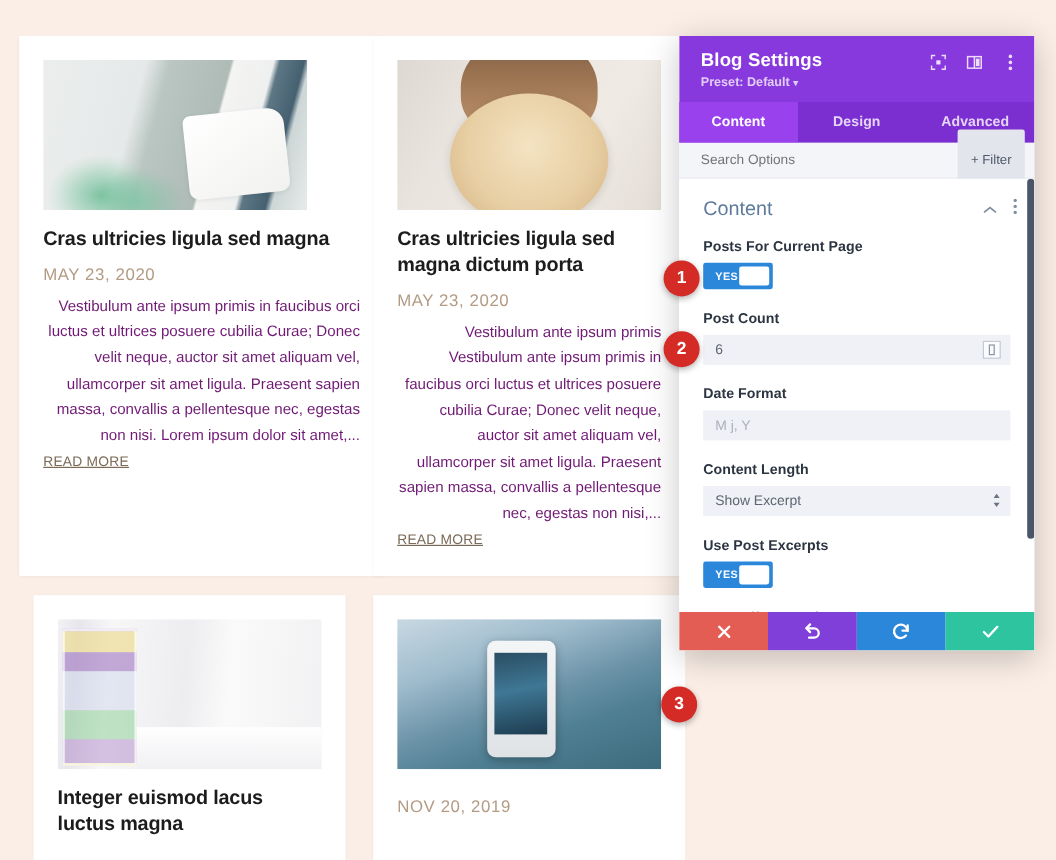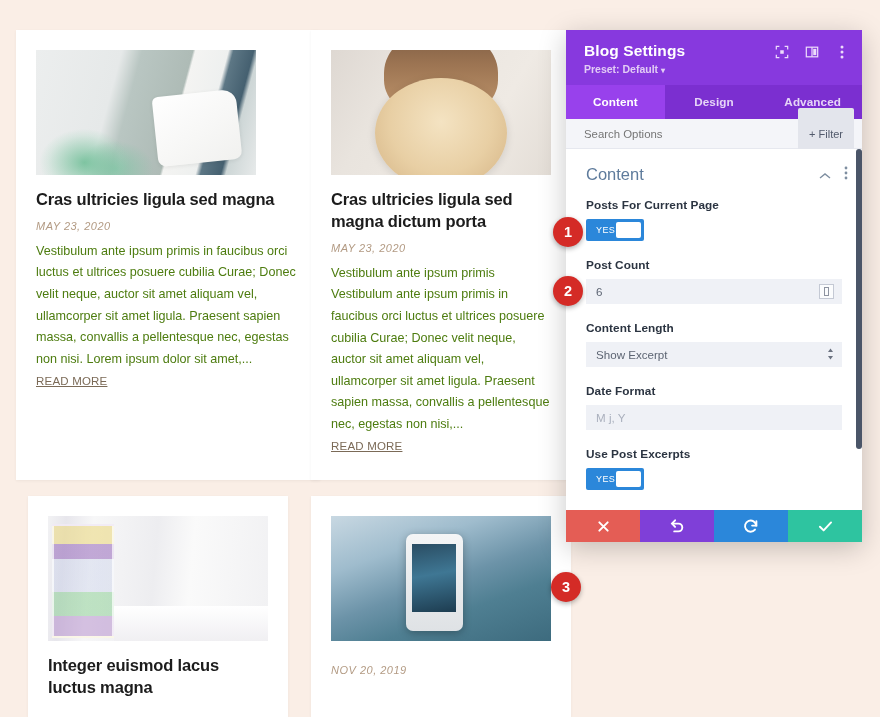--- a/index.html
+++ b/index.html
@@ -20,25 +20,25 @@
     background: #ffffff;
     box-shadow: 0 1px 3px rgba(0,0,0,0.05);
   }
   .card-img { width: 100%; height: 125px; position: relative; overflow: hidden; }
   .card-body { padding: 14px 20px 22px 20px; }
   .card-title {
     font-size: 16.5px; font-weight: 700; color: #1c1c1c;
     line-height: 1.32; letter-spacing: -0.15px;
   }
   .card-date {
-    margin-top: 9px; font-size: 11px; color: #b39b84;
-    letter-spacing: 0.5px; text-transform: uppercase; font-style: italic;
+    margin-top: 9px; font-size: 14px; color: #b39b84;
+    letter-spacing: 0.5px; text-transform: uppercase;
   }
   .card-excerpt {
-    margin-top: 9px; font-size: 12.6px; color: #4d7c0f; line-height: 1.72;
+    margin-top: 9px; font-size: 12.6px; color: #701a75; line-height: 1.72; text-align: right;
   }
   .read-more {
     display: inline-block; margin-top: 4px;
     font-size: 11.5px; color: #7b6a57;
     text-decoration: underline; letter-spacing: 0.2px;
   }
 
   
   .photo { position: absolute; inset: 0; }
   .photo-sofa {
@@ -181,21 +181,21 @@
     display:flex; align-items:center; justify-content:center;
   }
   .unit-badge .inner { width:5px; height:9px; border:1px solid #8d93a0; }
   .select-arrows { color:#6b7280; font-size: 9px; line-height: 1; text-align:center; }
 
   .toggle {
     width: 58px; height: 22px; background: #2B87DA; border-radius: 2px;
     display: flex; align-items: center; padding: 2px; position: relative;
   }
   .toggle .yes {
-    color: #ffffff; font-size: 9px; font-weight: 400; letter-spacing: .4px;
+    color: #ffffff; font-size: 9px; font-weight: 700; letter-spacing: .4px;
     padding-left: 8px;
   }
   .toggle .knob {
     position: absolute; right: 3px; top: 3px;
     width: 25px; height: 16px; background: #ffffff; border-radius: 2px;
   }
 
   .modal-footer { display: flex; height: 32px; }
   .fbtn { flex: 1; display: flex; align-items: center; justify-content: center; color: #fff; }
   .fbtn.cancel { background: #E45D55; }
@@ -349,40 +349,40 @@
         <div class="field-label">Post Count</div>
         <div class="input-box">
           <span class="val">6</span>
           <span class="unit-badge">
               <span class="inner"></span>
             </span>
         </div>
       </div>
 
       <div class="field">
+        <div class="field-label">Date Format</div>
+        <div class="input-box">
+          <span class="val placeholder">M j, Y</span>
+        </div>
+      </div>
+
+      <div class="field">
         <div class="field-label">Content Length</div>
         <div class="input-box">
           <span class="val">Show Excerpt</span>
           <span class="select-arrows">
             <svg width="7" height="12" viewBox="0 0 7 12" fill="currentColor">
               <path d="M3.5 0.5L6 4H1z"></path>
                 <path d="M3.5 11.5L1 8h5z"></path>
             </svg>
           </span>
         </div>
       </div>
 
       <div class="field">
-        <div class="field-label">Date Format</div>
-        <div class="input-box">
-          <span class="val placeholder">M j, Y</span>
-        </div>
-      </div>
-
-      <div class="field">
         <div class="field-label">Use Post Excerpts</div>
         <div class="toggle">
           <span class="yes">YES</span>
           <span class="knob"></span>
         </div>
       </div>
 
 
       <div class="field">
         <div class="field-label">Post Offset Number</div>

